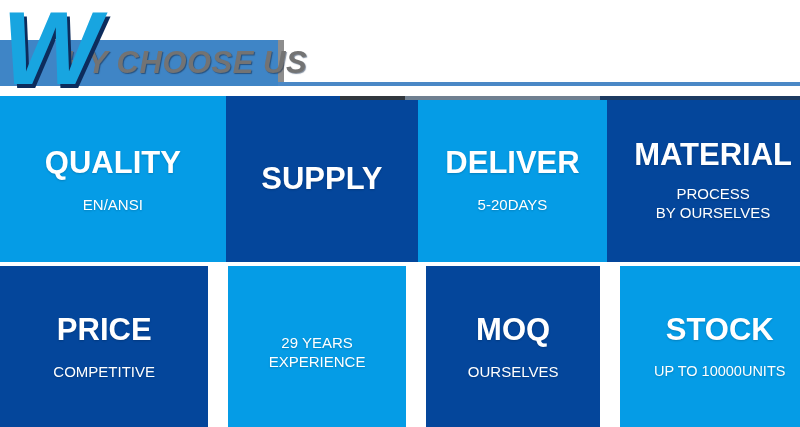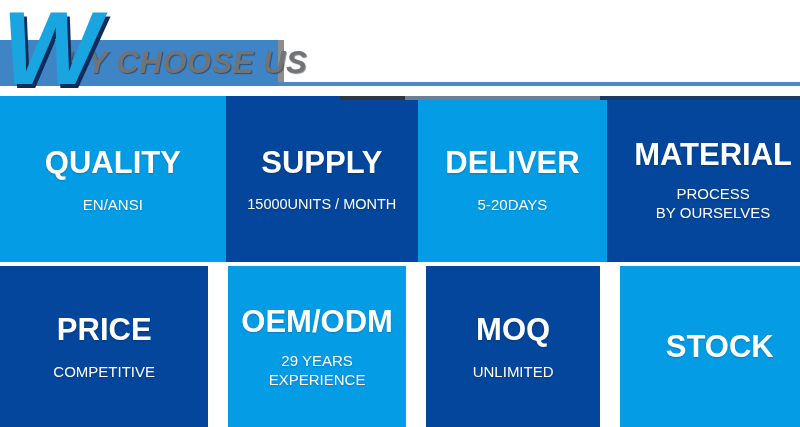--- a/index.html
+++ b/index.html
@@ -198,21 +198,20 @@
 
     <div class="grid-row" id="row-1">
 
       <div class="cell c1 light">
         <div class="cell-title">QUALITY</div>
         <div class="cell-sub">EN/ANSI</div>
       </div>
 
       <div class="cell c2 dark">
         <div class="cell-title">SUPPLY</div>
-        <div class="cell-sub wide">15000UNITS / MONTH</div>
       </div>
 
       <div class="cell c3 light">
         <div class="cell-title">DELIVER</div>
         <div class="cell-sub">5-20DAYS</div>
       </div>
 
       <div class="cell c4 dark">
         <div class="cell-title">MATERIAL</div>
         <div class="cell-sub tight">PROCESS
@@ -222,30 +221,30 @@
     </div>
 
     <div class="grid-row" id="row-2">
 
       <div class="cell c1 dark">
         <div class="cell-title">PRICE</div>
         <div class="cell-sub">COMPETITIVE</div>
       </div>
 
       <div class="cell c2 light">
-        <div class="cell-title">OEM/ODM</div>
         <div class="cell-sub tight">29 YEARS
 EXPERIENCE</div>
       </div>
 
       <div class="cell c3 dark">
         <div class="cell-title">MOQ</div>
-        <div class="cell-sub">UNLIMITED</div>
+        <div class="cell-sub">OURSELVES</div>
       </div>
 
       <div class="cell c4 light">
         <div class="cell-title">STOCK</div>
+        <div class="cell-sub wide">UP TO 10000UNITS</div>
       </div>
 
     </div>
 
   </div>
 </div>
 
 </body></html>

